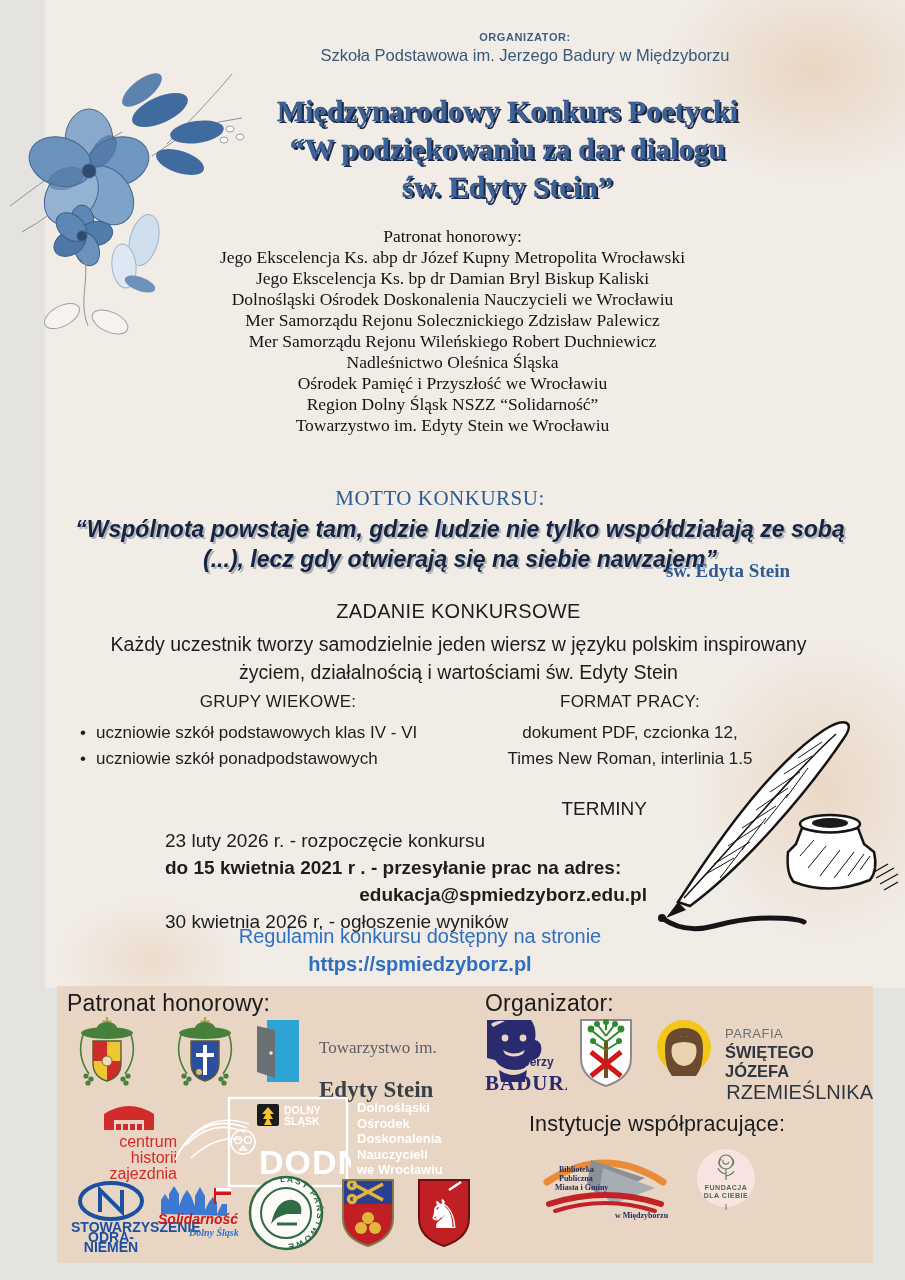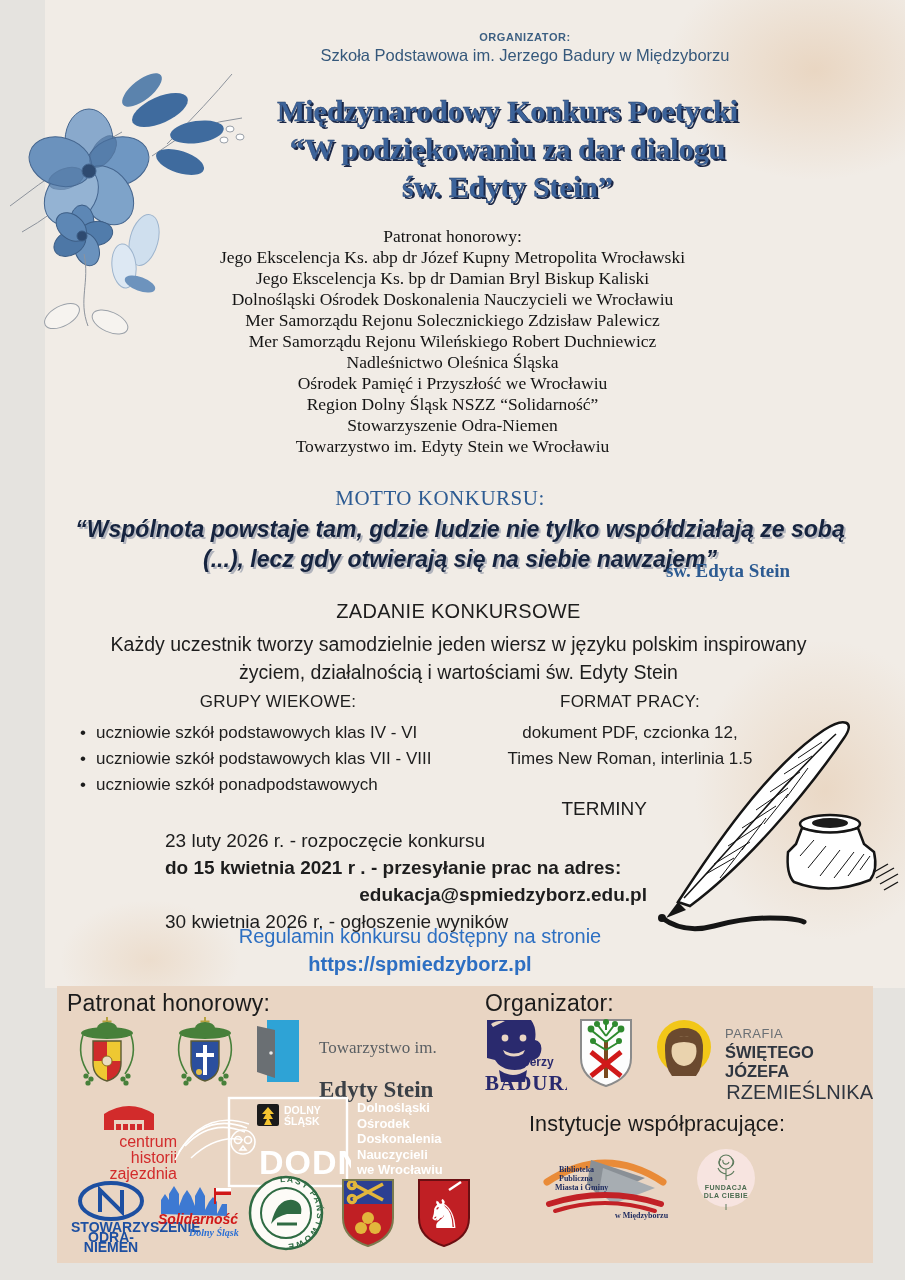--- a/index.html
+++ b/index.html
@@ -134,21 +134,20 @@
 <div class="abs patrons">
   <div>Patronat honorowy:</div>
   <div>Jego Ekscelencja Ks. abp dr Józef Kupny Metropolita Wrocławski</div>
   <div>Jego Ekscelencja Ks. bp dr Damian Bryl Biskup Kaliski</div>
   <div>Dolnośląski Ośrodek Doskonalenia Nauczycieli we Wrocławiu</div>
   <div>Mer Samorządu Rejonu Solecznickiego Zdzisław Palewicz</div>
   <div>Mer Samorządu Rejonu Wileńskiego Robert Duchniewicz</div>
   <div>Nadleśnictwo Oleśnica Śląska</div>
   <div>Ośrodek Pamięć i Przyszłość we Wrocławiu</div>
   <div>Region Dolny Śląsk NSZZ “Solidarność”</div>
-  <div>Stowarzyszenie Odra-Niemen</div>
   <div>Towarzystwo im. Edyty Stein we Wrocławiu</div>
 </div>
 
 <div class="abs motto-head">MOTTO KONKURSU:</div>
 <div class="abs motto-text">
   <div>“Wspólnota powstaje tam, gdzie ludzie nie tylko współdziałają ze sobą</div>
   <div>(...), lecz gdy otwierają się na siebie nawzajem”</div>
 </div>
 <div class="abs motto-attr">św. Edyta Stein</div>
 
@@ -157,21 +156,20 @@
   <div class="task-body">
     <div>Każdy uczestnik tworzy samodzielnie jeden wiersz w języku polskim inspirowany</div>
     <div>życiem, działalnością i wartościami św. Edyty Stein</div>
   </div>
 </div>
 
 <div class="abs groups">
   <h4>GRUPY WIEKOWE:</h4>
   <ul>
     <li>uczniowie szkół podstawowych klas IV - VI</li>
-    <li>uczniowie szkół podstawowych klas VII - VIII</li>
     <li>uczniowie szkół ponadpodstawowych</li>
   </ul>
 </div>
 
 <div class="abs format">
   <h4>FORMAT PRACY:</h4>
   <div>dokument PDF, czcionka 12,</div>
   <div>Times New Roman, interlinia 1.5</div>
 </div>
 

